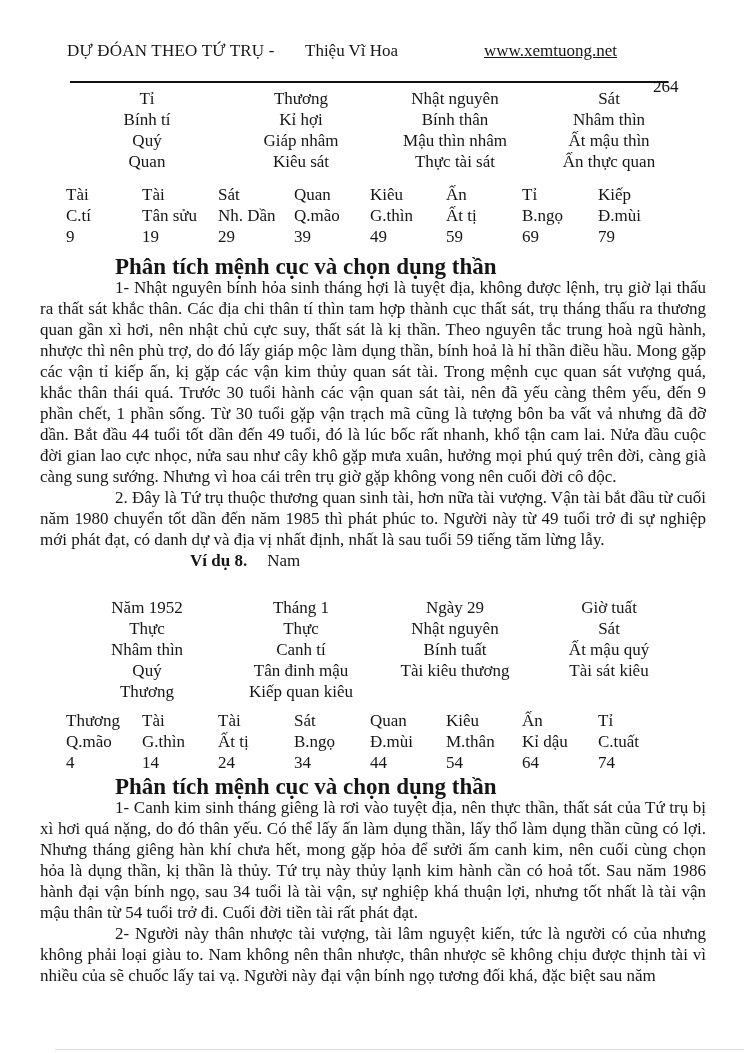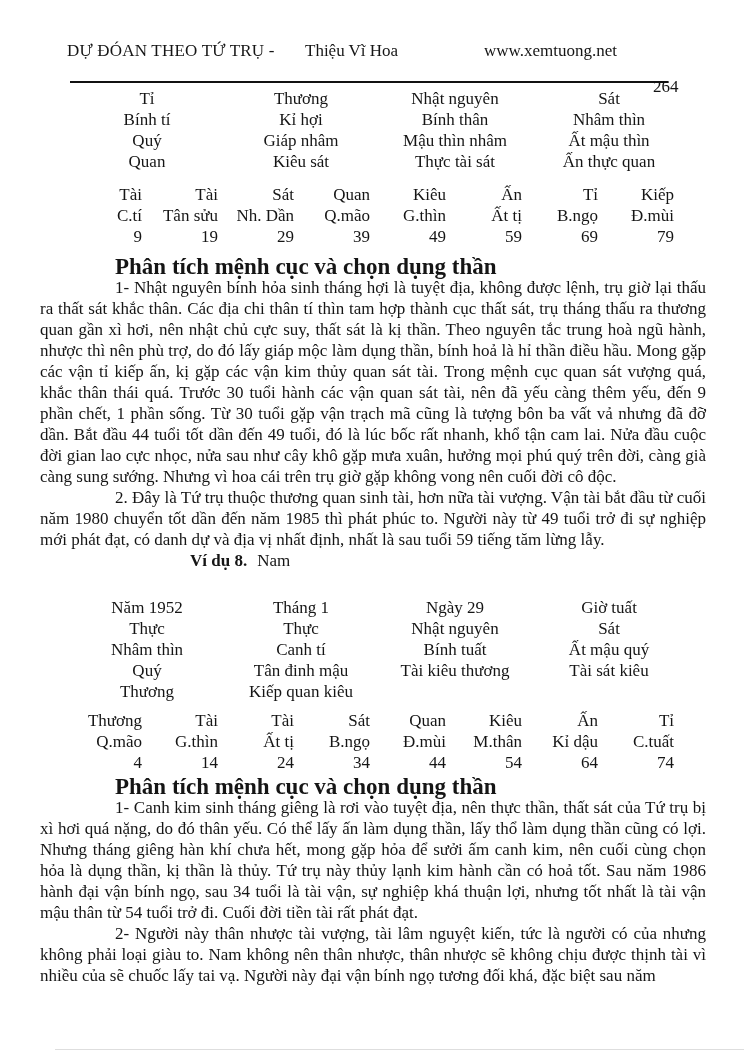--- a/index.html
+++ b/index.html
@@ -9,54 +9,54 @@
     margin:0 auto;
     background:#ffffff;
     color:#151515;
     font-family:"Liberation Serif", serif;
     font-size:17px;
     overflow:hidden;
   }
   .hdr-item { position:absolute; top:41px; white-space:nowrap; }
   .hdr-title   { left:67px;  letter-spacing:0.2px; }
   .hdr-author  { left:305px; }
-  .hdr-site    { left:484px; }
+  .hdr-site    { left:484px; text-decoration:underline; }
   .hdr-page    { left:653px;margin-top:36px; }
   .rule {
     position:absolute; top:81px; left:70px; width:598px;
     border-top:2px solid #111;
   }
   .pillar-grid {
     position:absolute; left:70px; width:616px;
     display:grid; grid-template-columns:repeat(4,1fr);
     text-align:center; line-height:21px;
   }
   .pillar-1 { top:88px; }
   .pillar-2 { top:597px; }
   .luck-grid {
     position:absolute; left:66px; width:608px;
     display:grid; grid-template-columns:repeat(8,1fr);
-    text-align:right; line-height:21px;
+    text-align:left; line-height:21px;
   }
   .luck-1 { top:184px; }
   .luck-2 { top:710px; }
   .section {
     position:absolute; left:40px; width:666px;
     line-height:21px; text-align:justify;
   }
   .section-1 { top:256px; }
   .section-2 { top:776px; }
   .section h3 {
     margin:0 0 0 75px; padding:0;
     font-size:23px; font-weight:bold; line-height:21px;
     text-align:left;
   }
   .section p { margin:0; text-indent:75px; }
   .example-line { margin:0; padding-left:75px; text-align:left; }
-  .example-line b { margin-right:10px; }
+  .example-line b { margin-right:20px; }
   .bottom-edge {
     position:absolute; bottom:3px; left:55px; right:0;
     border-top:1px solid #dedede;
   }
 </style>
 </head>
 <body>
 
 <div class="page">
 

